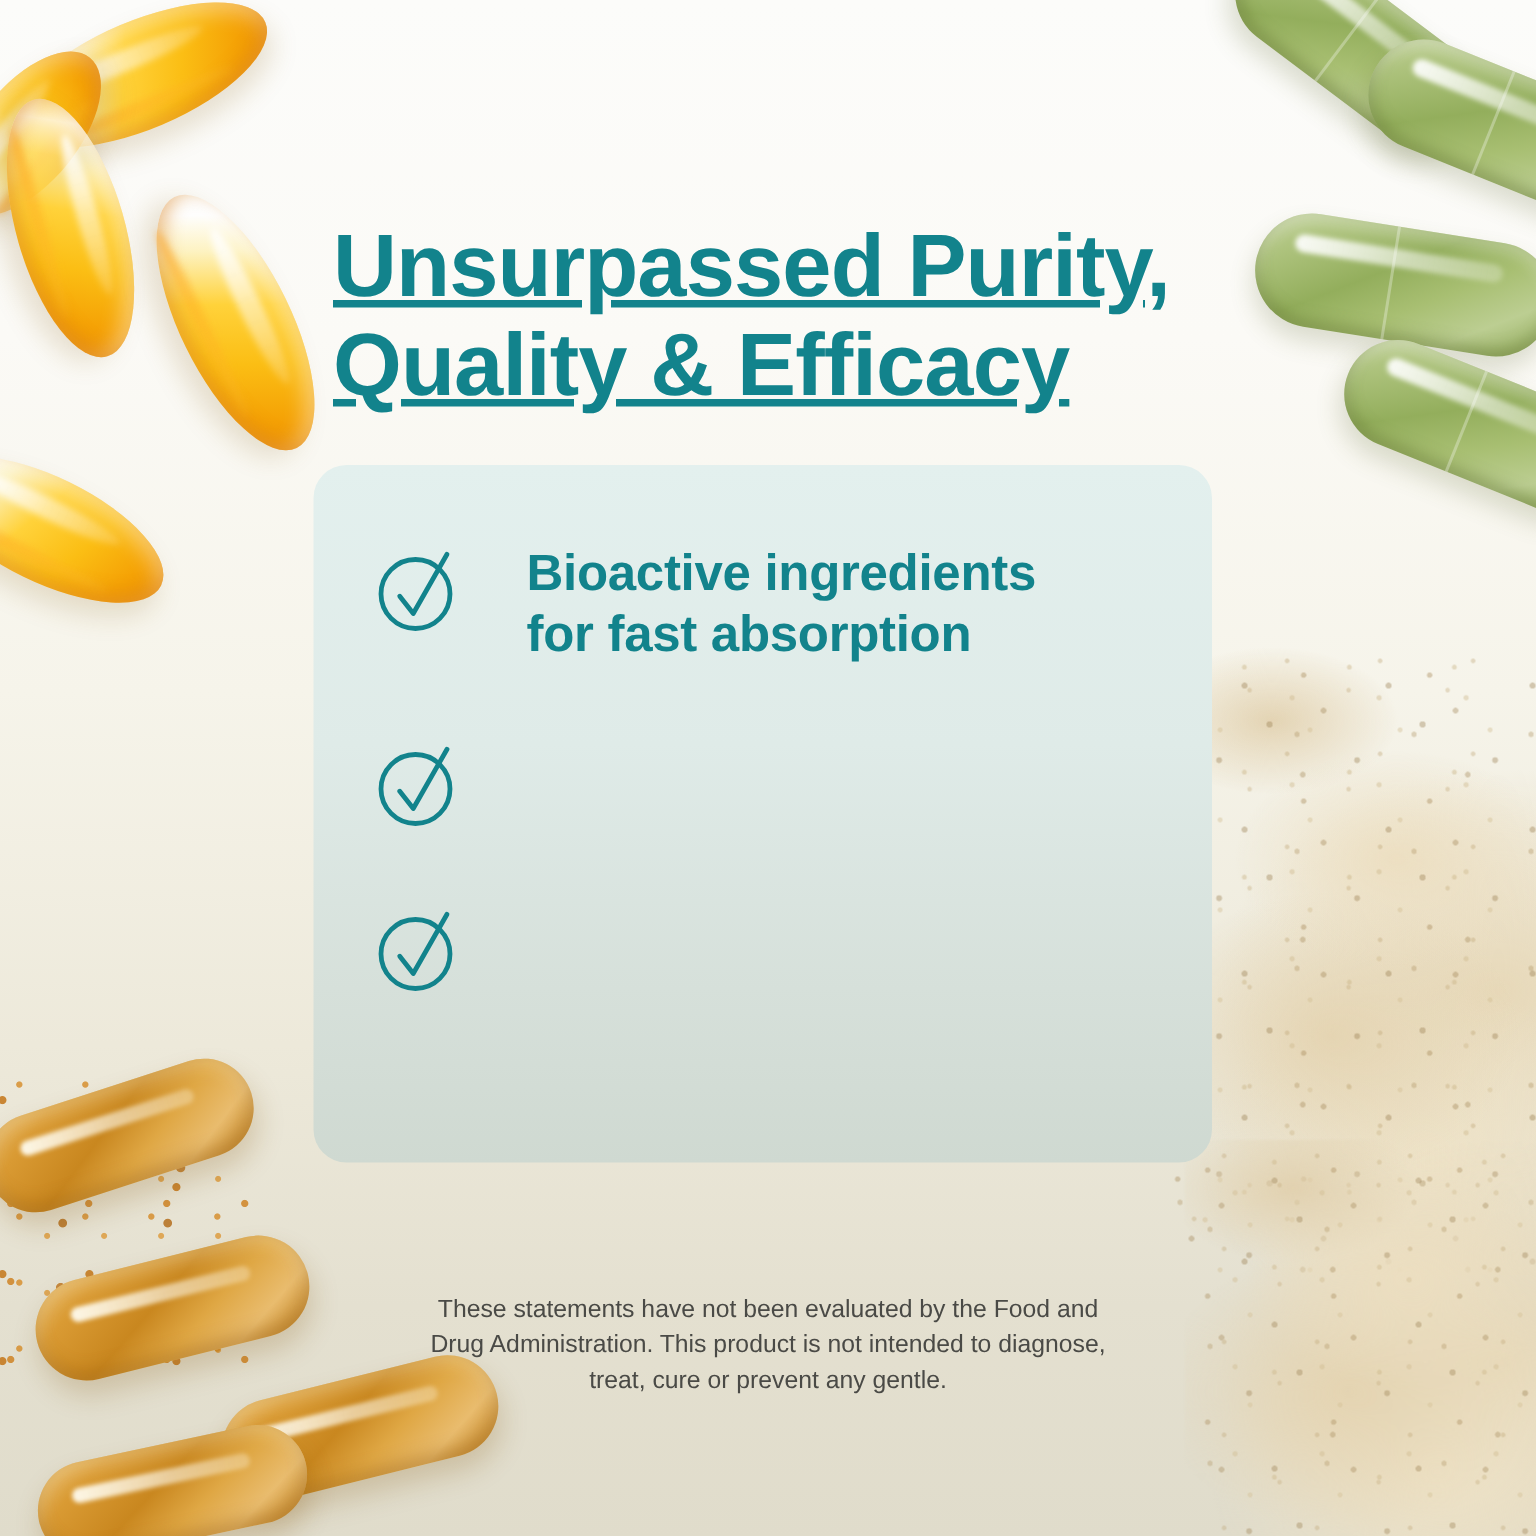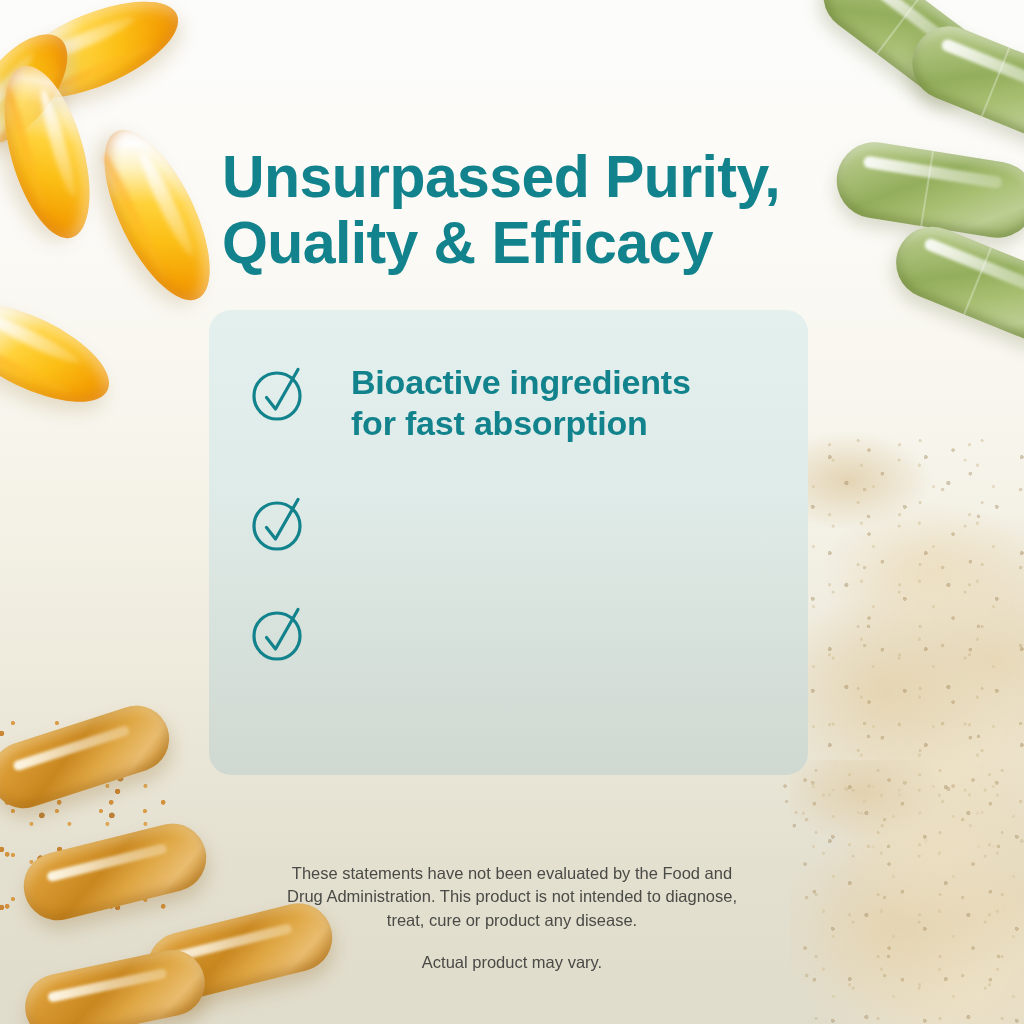--- a/index.html
+++ b/index.html
@@ -181,20 +181,21 @@
     position: absolute;
     left: 222px;
     top: 104px;
     width: 620px;
     color: #12838C;
     font-size: 59px;
     line-height: 1.13;
     font-weight: 700;
     letter-spacing: -0.6px;
     white-space: pre-line;
+    text-decoration: underline;
   }
 
   
   .card {
     position: absolute;
     left: 209px;
     top: 310px;
     width: 599px;
     height: 465px;
     border-radius: 22px;
@@ -314,17 +315,16 @@
             <path d="M17.5 35.5 L26.5 47 L49 7.5"></path>
           </svg>
         </span>
       </div>
 
     </div>
   </div>
 
   <p class="disclaimer">These statements have not been evaluated by the Food and
 Drug Administration. This product is not intended to diagnose,
-treat, cure or product any disease.</p>
-
-  <p class="disclaimer-note">Actual product may vary.</p>
+treat, cure or prevent any gentle.</p>
+
 
 </div>
 
 </body></html>

